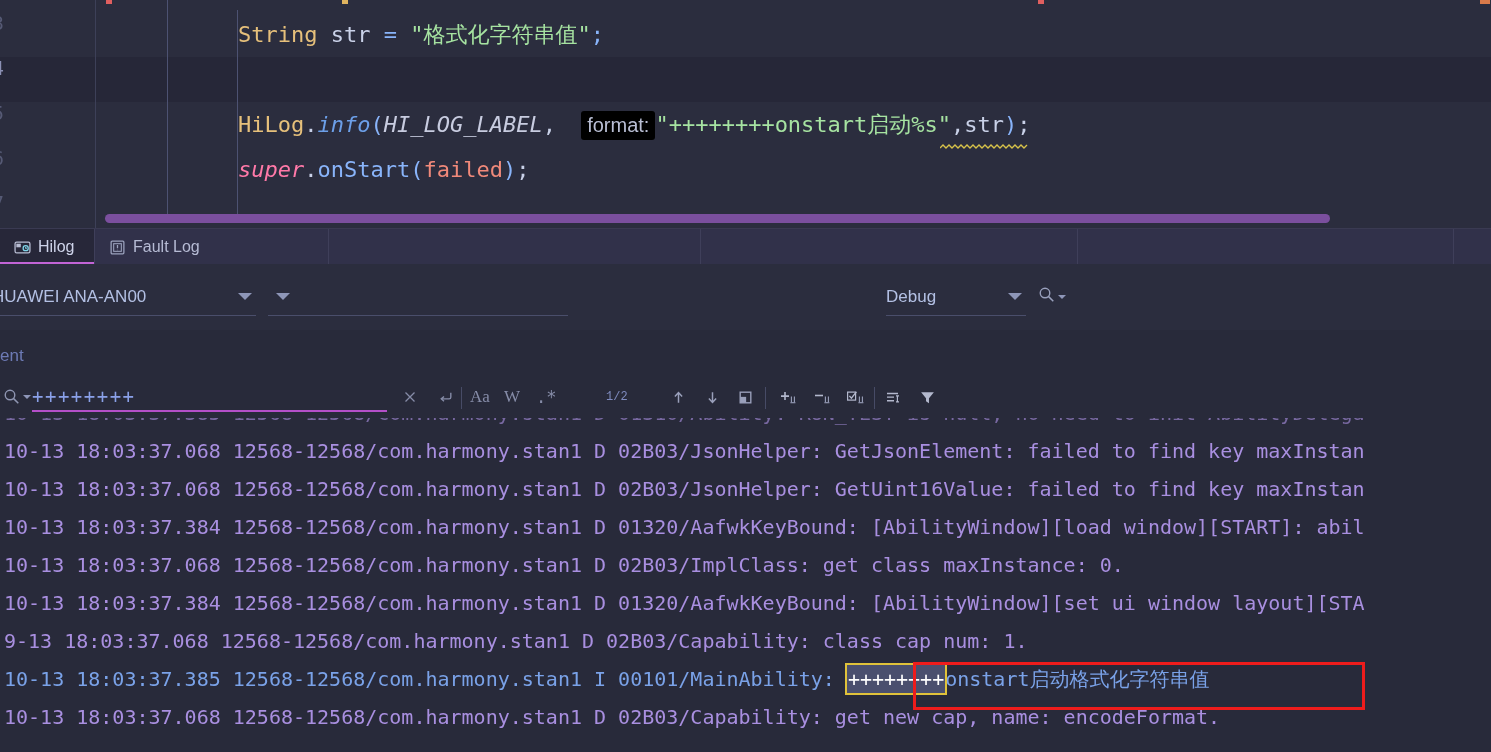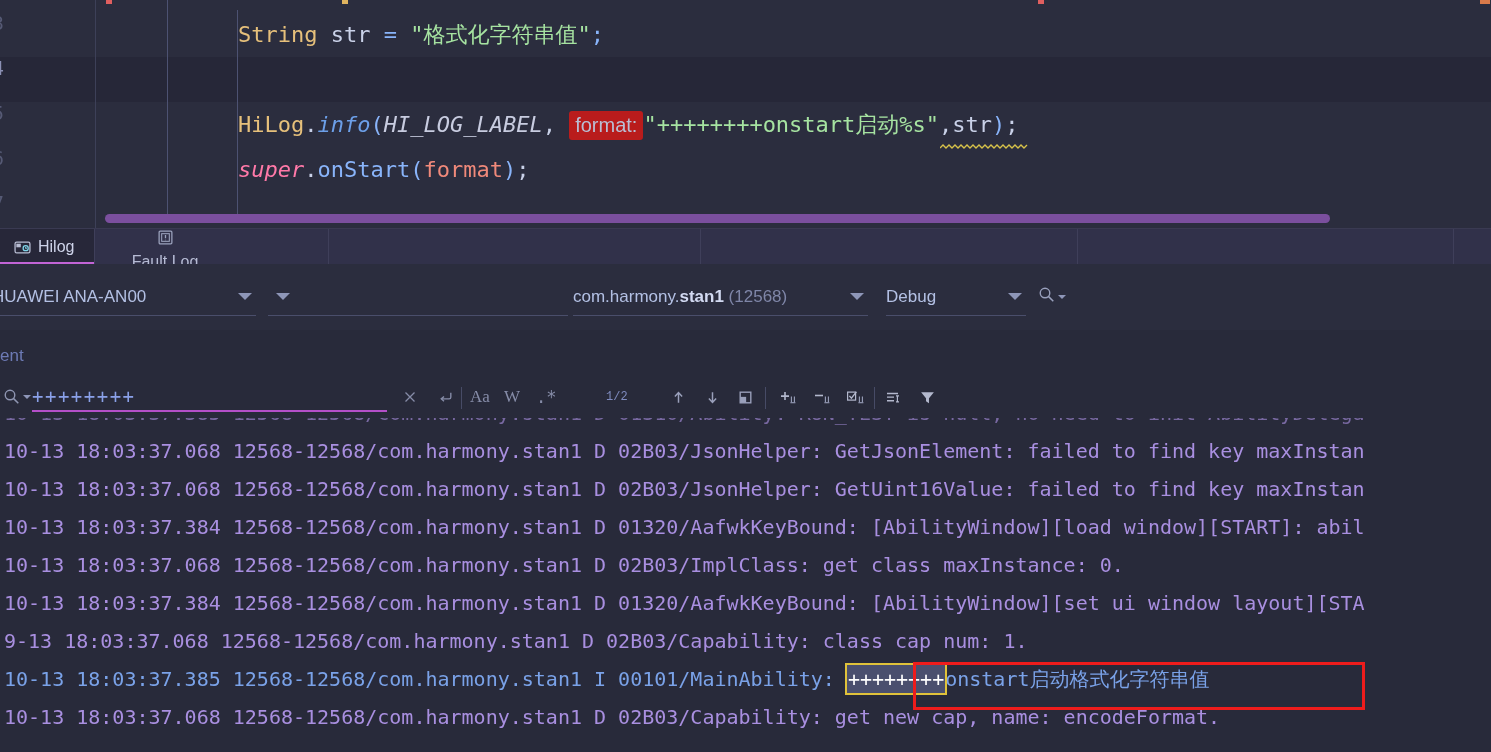--- a/index.html
+++ b/index.html
@@ -86,30 +86,31 @@
   .tok-ident  { color: #c9d1e8; }
   .tok-method { color: #6c9fe8; font-style: italic; }
   .tok-const  { color: #c8cce0; font-style: italic; }
   .tok-kw     { color: #ff79a8; font-style: italic; }
   .tok-param  { color: #f0897a; }
   .tok-punct  { color: #89b4fa; }
   .tok-cls    { color: #e6c07b; }
 
   .hint-chip {
     display: inline-block;
-    background: #b91c1c;
+    background: #000000;
     color: #b9bed4;
     border-radius: 3px;
     padding: 1px 6px 2px 6px;
     font-family: "Liberation Sans", sans-serif;
     font-size: 20px;
     line-height: 26px;
     vertical-align: middle;
     position: relative;
     top: -1px;
+    margin-left: 12px;
   }
   .squiggle {
     position: absolute;
     left: 940px; top: 144px;
     width: 88px; height: 6px;
     overflow: hidden;
   }
   .squiggle svg { display: block; }
 
   .top-marks { position: absolute; left:0; top:0; width:1491px; height:4px; }
@@ -362,41 +363,41 @@
     </div>
 
     <div class="squiggle">
       <svg width="88" height="6" viewBox="0 0 88 6">
         <path d="M0 4 L3 1 L6 4 L9 1 L12 4 L15 1 L18 4 L21 1 L24 4 L27 1 L30 4 L33 1 L36 4 L39 1 L42 4 L45 1 L48 4 L51 1 L54 4 L57 1 L60 4 L63 1 L66 4 L69 1 L72 4 L75 1 L78 4 L81 1 L84 4 L87 1" fill="none" stroke="#d7c24a" stroke-width="1.4"></path>
       </svg>
     </div>
 
     <div class="code-line" style="top:147px;">
       <span class="txt">
-        <span class="tok-kw">super</span><span class="tok-plain">.</span><span class="tok-op">onStart</span><span class="tok-punct">(</span><span class="tok-param">format</span><span class="tok-punct">)</span><span class="tok-plain">;</span>
+        <span class="tok-kw">super</span><span class="tok-plain">.</span><span class="tok-op">onStart</span><span class="tok-punct">(</span><span class="tok-param">failed</span><span class="tok-punct">)</span><span class="tok-plain">;</span>
       </span>
     </div>
 
     <div class="editor-hscroll"></div>
   </div>
 
   <div class="tabbar">
     <div class="tab active" style="left:0;width:94px;">
       <span>
         <svg class="ticon" viewBox="0 0 16 16">
           <rect x="1" y="3" width="14" height="10" rx="1.5" fill="none" stroke="#b9bed4" stroke-width="1.2"></rect>
           <rect x="2.2" y="4.4" width="4.2" height="3.4" fill="#b9bed4"></rect>
           <circle cx="11" cy="8.6" r="2.4" fill="none" stroke="#7fd6ea" stroke-width="1.2"></circle>
           <path d="M11 7.2 V8.7 H12.1" stroke="#7fd6ea" stroke-width="1" fill="none"></path>
         </svg>
       </span>
       <span>Hilog</span>
     </div>
     <div class="tab-sep" style="left:94px;"></div>
-    <div class="tab" style="left:95px;width:140px;flex-direction:column;">
+    <div class="tab" style="left:95px;width:140px;">
       <span>
         <svg class="ticon" viewBox="0 0 16 16">
           <rect x="2" y="2" width="12" height="12" rx="1" fill="none" stroke="#9ba2bd" stroke-width="1.2"></rect>
           <rect x="4.4" y="4.4" width="7.2" height="7.2" fill="none" stroke="#9ba2bd" stroke-width="1"></rect>
           <path d="M8 5.6 V8.6 M8 10 v.6" stroke="#9ba2bd" stroke-width="1.2"></path>
         </svg>
       </span>
       <span>Fault Log</span>
     </div>
     <div class="tab-sep" style="left:328px;"></div>
@@ -408,24 +409,20 @@
   <div class="filterbar">
     <div class="combo" style="left:-8px;width:264px;">
       <span class="val">HUAWEI ANA-AN00</span>
       <span class="caret-dn"></span>
     </div>
 
     <div class="combo" style="left:268px;width:300px;">
       <span class="caret-dn"></span>
     </div>
 
-    <div class="combo" style="left:573px;width:295px;">
-      <span class="val"><span>com.harmony.</span><b>stan1</b> <span class="pid">(12568)</span></span>
-      <span class="caret-dn"></span>
-    </div>
 
     <div class="combo" style="left:886px;width:140px;">
       <span class="val">Debug</span>
       <span class="caret-dn"></span>
     </div>
 
     <div class="search-drop" style="left:1038px;">
       <span>
         <svg width="17" height="17" viewBox="0 0 16 16">
           <circle cx="6.6" cy="6.6" r="4.5" fill="none" stroke="#9aa1bd" stroke-width="1.3"></circle>

